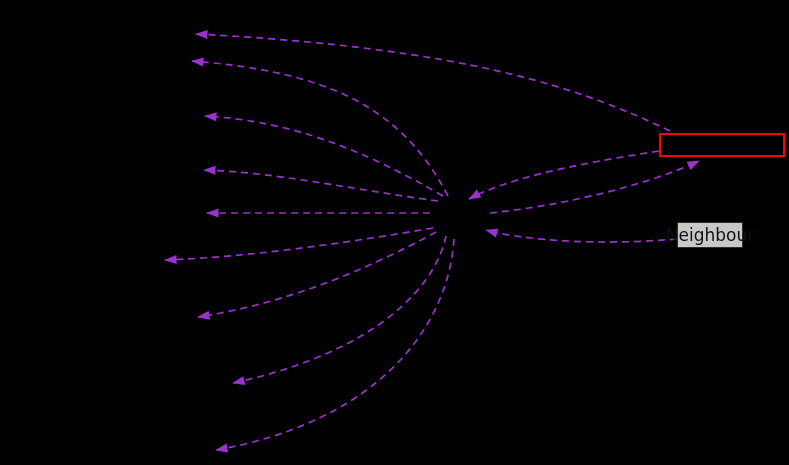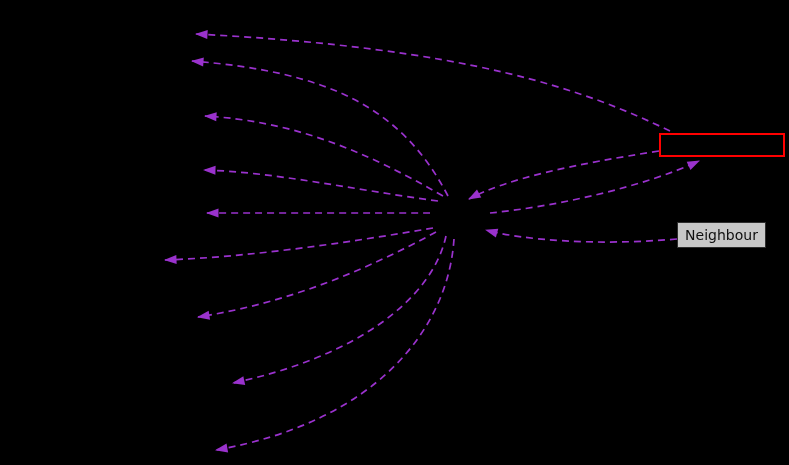--- a/index.html
+++ b/index.html
@@ -47,26 +47,26 @@
     width: 126px;
     height: 24px;
     border: 2px solid var(--highlight-border, #f00);
     background: transparent;
     color: var(--background, #000); 
     font-size: 14px;
   }
   .node-neighbour {
     left: 677px;
     top: 222px;
-    width: 89px;
+    width: 66px;
     height: 26px;
     border: 1px solid var(--node-border, #222);
     background: var(--node-fill, #c8c8c8);
     color: var(--node-text, #111);
-    font-size: 14px;
+    font-size: 17px;
   }
   .node-hub {
     left: 425px;
     top: 196px;
     width: 66px;
     height: 42px;
     background: transparent;
     border: none;
     color: var(--background, #000); 
     font-size: 14px;

